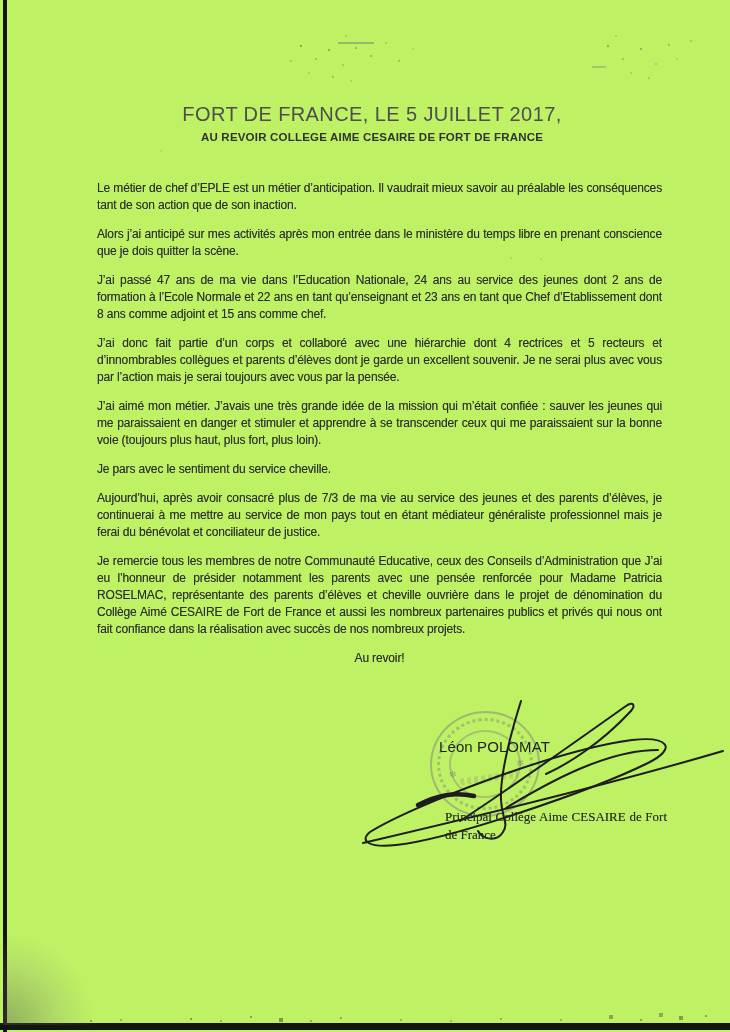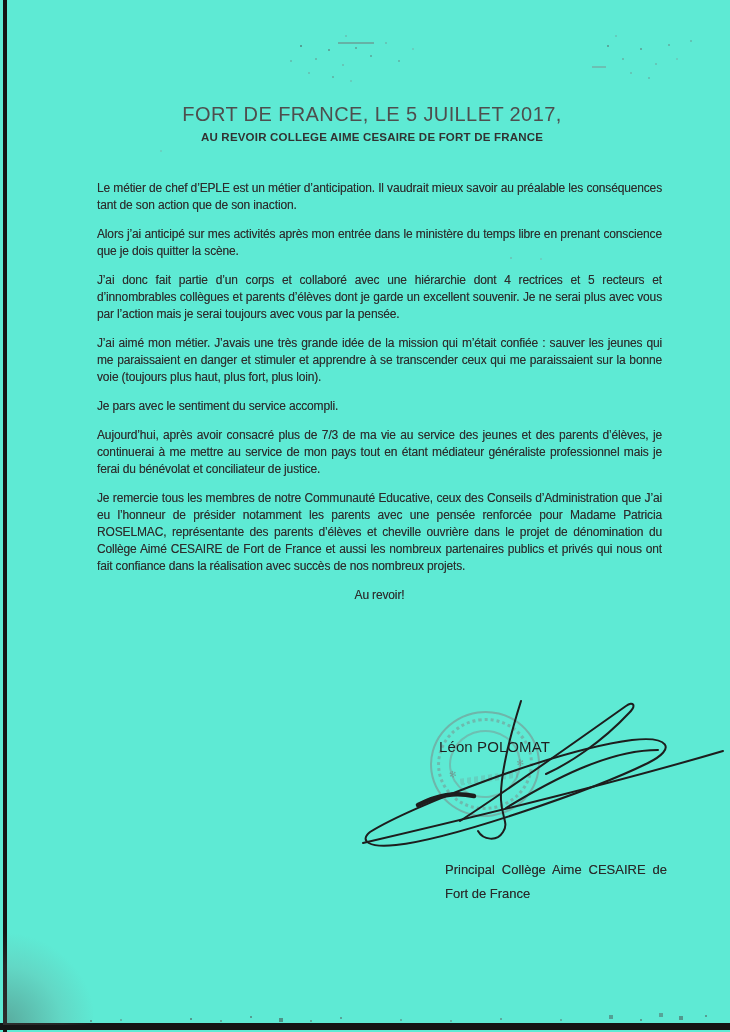--- a/index.html
+++ b/index.html
@@ -1,20 +1,20 @@
 <!DOCTYPE html>
 <html><head>
 <meta charset="utf-8">
 <style>
   html, body { margin: 0; padding: 0; background: #e8e8e8; }
   .page {
     position: relative;
     width: 730px;
     height: 1032px;
-    background: #5eead4;
+    background: #bef264;
     overflow: hidden;
     font-family: "Liberation Sans", sans-serif;
     color: #2d2d2d;
   }
 
   
   .scan-bar-left {
     position: absolute; left: 3px; top: 0; width: 4px; height: 1032px;
     background: #141414;
   }
@@ -109,23 +109,24 @@
   }
   .signer-name {
     position: absolute; left: 439px; top: 738px; z-index: 3;
     font-size: 15px; color: #1f1f1f; letter-spacing: 0.1px;
   }
   .signature-svg {
     position: absolute; left: 356px; top: 692px; width: 370px; height: 155px;
     z-index: 2;
   }
   .signer-title {
-    position: absolute; left: 445px; top: 858px; width: 222px; z-index: 3;
-    font-size: 13px; line-height: 24px; color: #2a2a2a; text-align: justify;
+    position: absolute; left: 445px; top: 808px; width: 222px; z-index: 3;
+    font-size: 13px; line-height: 18px; color: #2a2a2a; text-align: justify;
     text-shadow: 0 0 0.4px rgba(45,45,45,.5);
+    font-family: Liberation Serif, serif;
   }
 </style>
 </head>
 <body>
 
 <div class="page">
 
   <div class="scan-bar-left"></div>
   <div class="scan-bar-bottom"></div>
   <div class="corner-smudge"></div>
@@ -135,23 +136,24 @@
   <div class="dash-2"></div>
 
   <header class="letter-header">
     <div class="letter-title">FORT DE FRANCE, LE 5 JUILLET 2017,</div>
     <div class="letter-subtitle">AU REVOIR COLLEGE AIME CESAIRE DE FORT DE FRANCE</div>
   </header>
 
   <main class="letter-body">
     <p>Le métier de chef d’EPLE est un métier d’anticipation. Il vaudrait mieux savoir  au préalable les conséquences tant de son action que de son inaction.</p>
     <p>Alors j’ai anticipé sur mes activités après mon entrée dans le ministère du temps libre en prenant conscience que je dois quitter la scène.</p>
+    <p>J’ai passé  47 ans de ma vie dans l’Education Nationale, 24 ans au service des jeunes dont 2 ans de formation à l’Ecole Normale et 22 ans en tant qu’enseignant et 23 ans en tant que Chef d’Etablissement dont 8 ans comme adjoint et 15 ans comme chef.</p>
     <p>J’ai donc fait partie d’un corps et collaboré avec une hiérarchie dont 4 rectrices et 5 recteurs et d’innombrables collègues et parents d’élèves dont je garde un excellent souvenir. Je ne serai plus avec vous par l’action mais je serai toujours avec  vous par la pensée.</p>
     <p>J’ai aimé mon métier. J’avais une très grande idée de la mission qui m’était confiée : sauver les jeunes qui me paraissaient en danger et stimuler et apprendre à se transcender ceux qui me paraissaient sur la bonne voie (toujours plus haut, plus fort, plus loin).</p>
-    <p>Je pars avec le sentiment du service accompli.</p>
+    <p>Je pars avec le sentiment du service cheville.</p>
     <p>Aujourd’hui, après avoir consacré plus de 7/3 de ma vie au service des jeunes et des parents d’élèves, je continuerai à me mettre au service de mon pays tout en étant médiateur généraliste professionnel mais je ferai du bénévolat et conciliateur de justice.</p>
     <p>Je remercie tous les membres de notre Communauté Educative, ceux des Conseils d’Administration que J’ai eu l’honneur de présider notamment les parents avec une pensée renforcée pour Madame Patricia ROSELMAC, représentante des parents d’élèves et cheville ouvrière dans le projet de dénomination du Collège Aimé CESAIRE de Fort de France et aussi les nombreux partenaires publics et privés qui nous ont fait confiance dans la réalisation avec succès de nos nombreux projets.</p>
     <p class="no-justify">Au revoir!</p>
   </main>
 
   <div>
 
     <div class="stamp">
       <div class="stamp-ring-text"></div>
       <div class="stamp-inner"></div>

